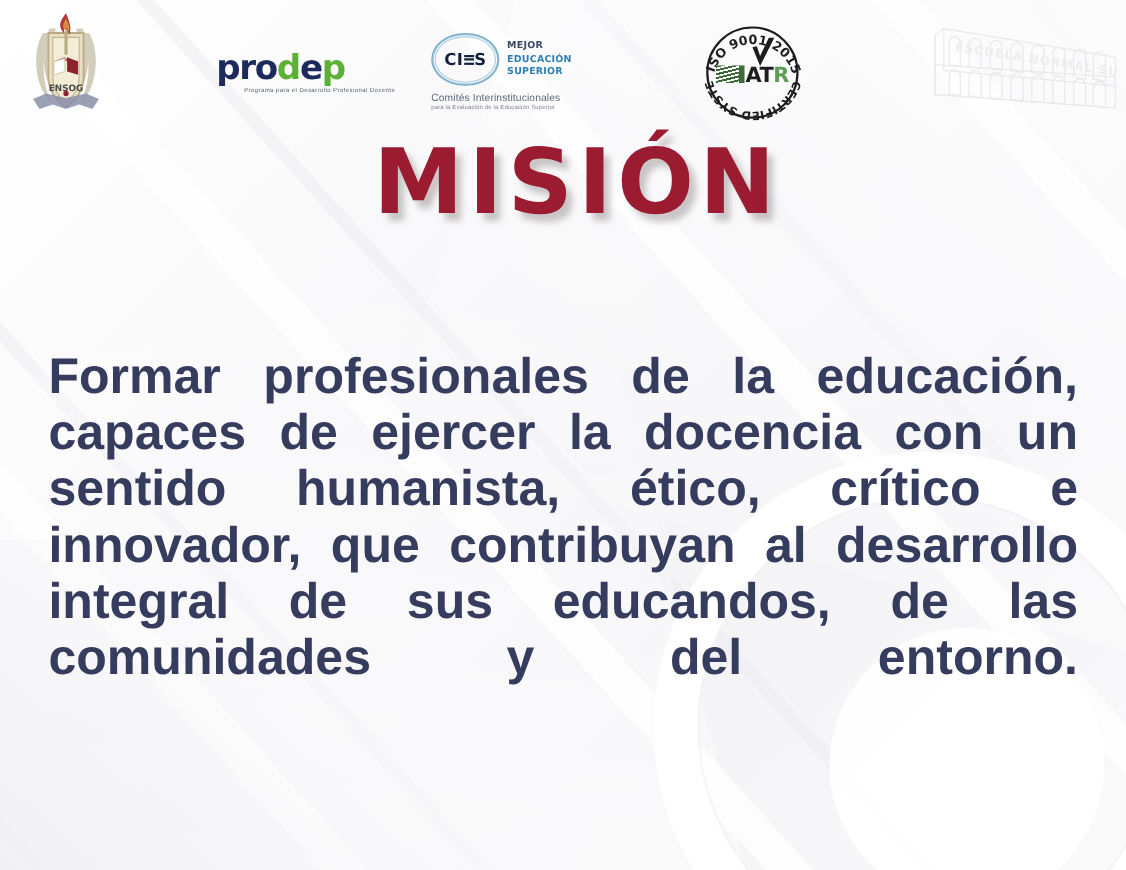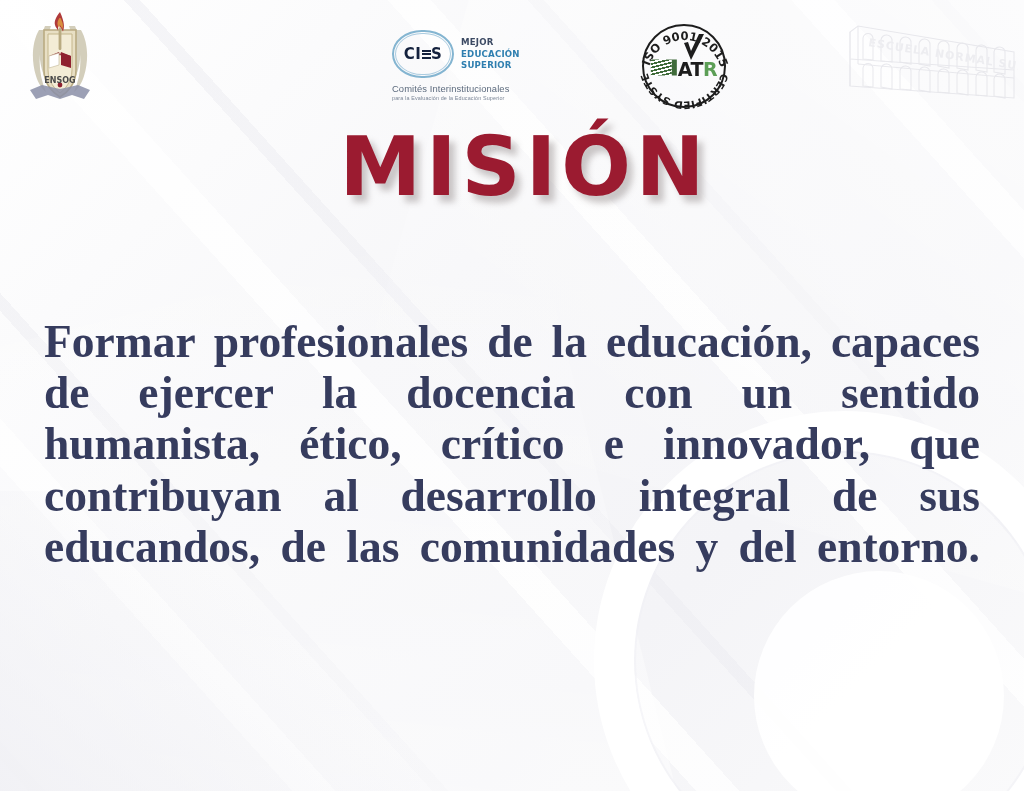--- a/index.html
+++ b/index.html
@@ -242,21 +242,21 @@
   }
 
   
   .body-text {
     position: absolute;
     top: 316px;
     left: 44px;
     width: 936px;
     z-index: 6;
     color: #363c5e;
-    font-family: Liberation Serif, serif;
+    font-family: Liberation Sans, sans-serif;
     font-weight: 700;
     font-size: 45.5px;
     line-height: 1.125;
     text-align: justify;
     text-justify: inter-word;
     -webkit-font-smoothing: antialiased;
   }
   .body-text::after {
     content: "";
     display: inline-block;
@@ -299,20 +299,26 @@
         <path d="M49 48l-10-4-1 3 10 4z" fill="#8f2130"></path>
         <path d="M27 48v12l10-3V45z" fill="#ffffff" stroke="#c9bfa0" stroke-width=".7"></path>
         <path d="M49 48v12l-10-3V45z" fill="#8f2130"></path>
 
         <path d="M8 82l12-5 18 4 18-4 12 5-6 9-12-4-12 4-12-4-12 4z" fill="#8b8fa8" opacity=".85"></path>
         <circle cx="38" cy="77" r="2.4" fill="#8f2130"></circle>
         <text x="38" y="75" font-family="DejaVu Sans, sans-serif" font-size="8" font-weight="700" fill="#4a4a4a" text-anchor="middle">ENSOG</text>
       </svg>
     </div>
 
+    <div class="logo logo-prodep">
+      <div style="position:relative;">
+        <div class="prodep-word"><span class="pd-navy">pro</span><span class="pd-green">d</span><span class="pd-navy">e</span><span class="pd-green">p</span></div>
+        <div class="prodep-sub">Programa para el Desarrollo Profesional Docente</div>
+      </div>
+    </div>
 
     <div class="logo logo-ciees">
       <div style="width:100%;">
         <div class="ciees-top">
           <div class="ciees-badge">
             <span class="ciees-ring"></span>
             <span class="ciees-ring r2"></span>
             <span class="ciees-text">
               <span>C</span>
                 <span>I</span>

